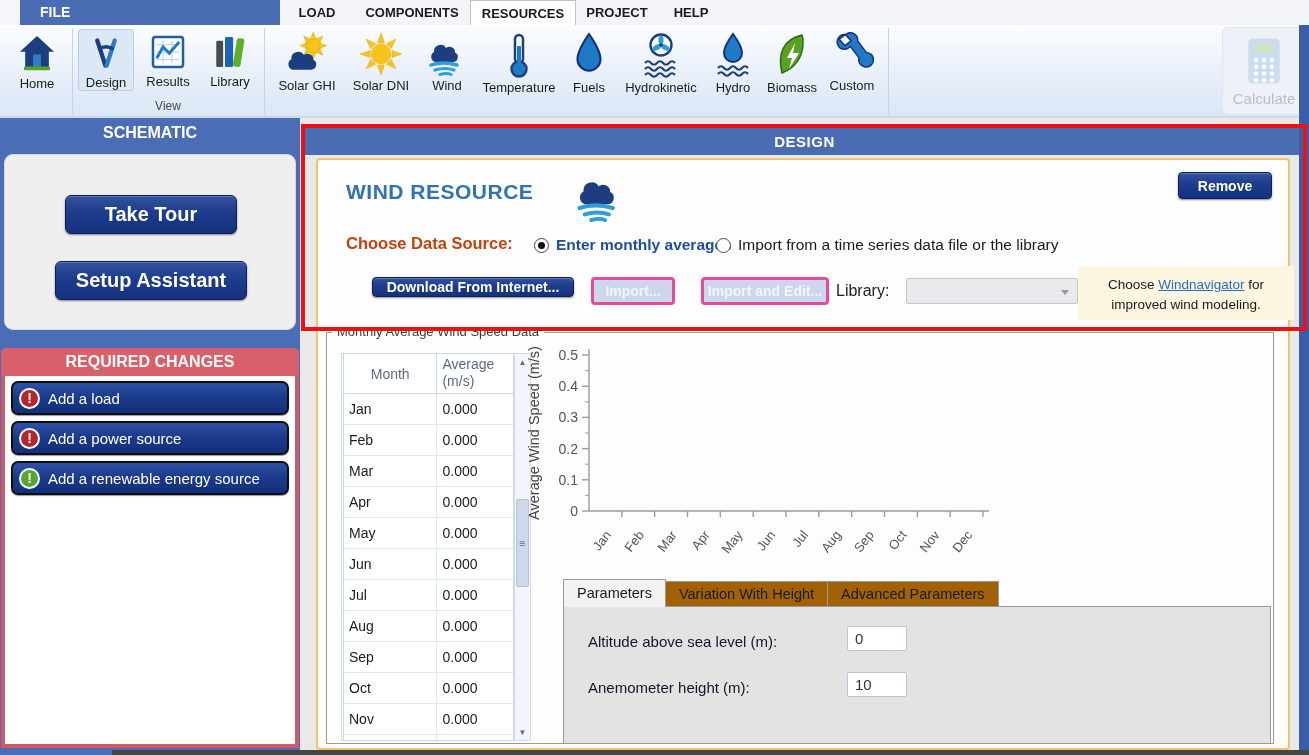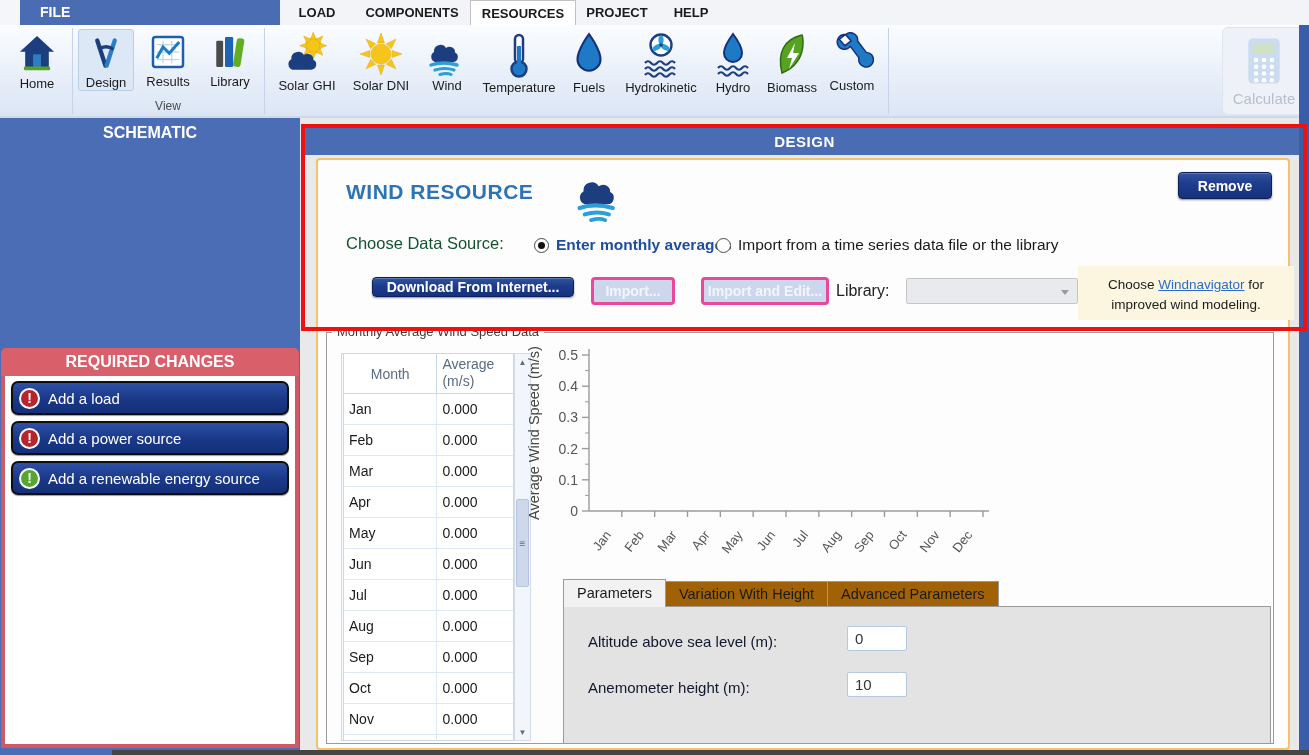--- a/index.html
+++ b/index.html
@@ -56,21 +56,21 @@
   .main-bg { position:absolute; left:300px; top:118px; width:1009px; height:637px; background:#e9e9e9; }
   .design-header { position:absolute; left:303px; top:128px; width:1003px; height:27px; background:#4a6cb3;
     color:#fff; font-weight:bold; font-size:15px; text-align:center; line-height:27px; letter-spacing:.5px; }
   .wind-panel { position:absolute; left:316px; top:158px; width:974px; height:592px; background:#fdfdfd;
     border:2px solid #f2c36b; border-radius:4px; }
   .wind-title { position:absolute; left:28px; top:20px; font-size:21px; font-weight:bold; color:#2e74b5; letter-spacing:.5px; }
   .wind-icon-big { position:absolute; left:252px; top:6px; }
   .remove-btn { position:absolute; right:16px; top:12px; width:94px; height:27px; font-size:14px; border-radius:4px; }
 
   .ds-row { position:absolute; left:0; top:74px; width:100%; height:22px; }
-  .ds-label { position:absolute; left:28px; top:0; font-size:16.5px; font-weight:normal; color:#14532d; }
+  .ds-label { position:absolute; left:28px; top:0; font-size:16.5px; font-weight:bold; color:#c2410c; }
   .radio-option { position:absolute; top:2px; display:flex; align-items:center; gap:7px; cursor:pointer; }
   #radio-0 { left:216px; } #radio-1 { left:398px; }
   .radio { width:15px; height:15px; border-radius:50%; border:1px solid #4a4a4a; background:#fff; position:relative; flex:0 0 auto; }
   .radio.sel::after { content:""; position:absolute; left:3px; top:3px; width:7px; height:7px; border-radius:50%; background:#111; }
   .rlabel { font-size:15.5px; color:#1a1a1a; }
   .rlabel.sel { color:#1d4e9e; font-weight:bold; }
 
   .btn-row { position:absolute; left:0; top:117px; width:100%; height:34px; }
   .download-btn { position:absolute; left:54px; top:0; width:202px; height:20px; font-size:14px; border-radius:4px; }
   .dis-btn { position:absolute; top:0; height:28px; background:#ccd7ed; color:#f2f5fb; font-weight:bold;
@@ -320,20 +320,24 @@
               <circle cx="27" cy="41" r="2"></circle>
           </g>
         </svg>
       </span>
       <span class="rlabel2">Calculate</span>
     </div>
   </div>
 
   <div class="sidebar">
     <div class="side-title" style="top:6px;">SCHEMATIC</div>
+    <div class="schem-panel">
+      <button class="navy-btn tour-btn">Take Tour</button>
+      <button class="navy-btn setup-btn">Setup Assistant</button>
+    </div>
     <div class="req-title">REQUIRED CHANGES</div>
     <div class="req-panel">
       <div class="req-item">
         <span class="alert-badge error">!</span>
         <span>Add a load</span>
       </div>
       <div class="req-item">
         <span class="alert-badge error">!</span>
         <span>Add a power source</span>
       </div>

